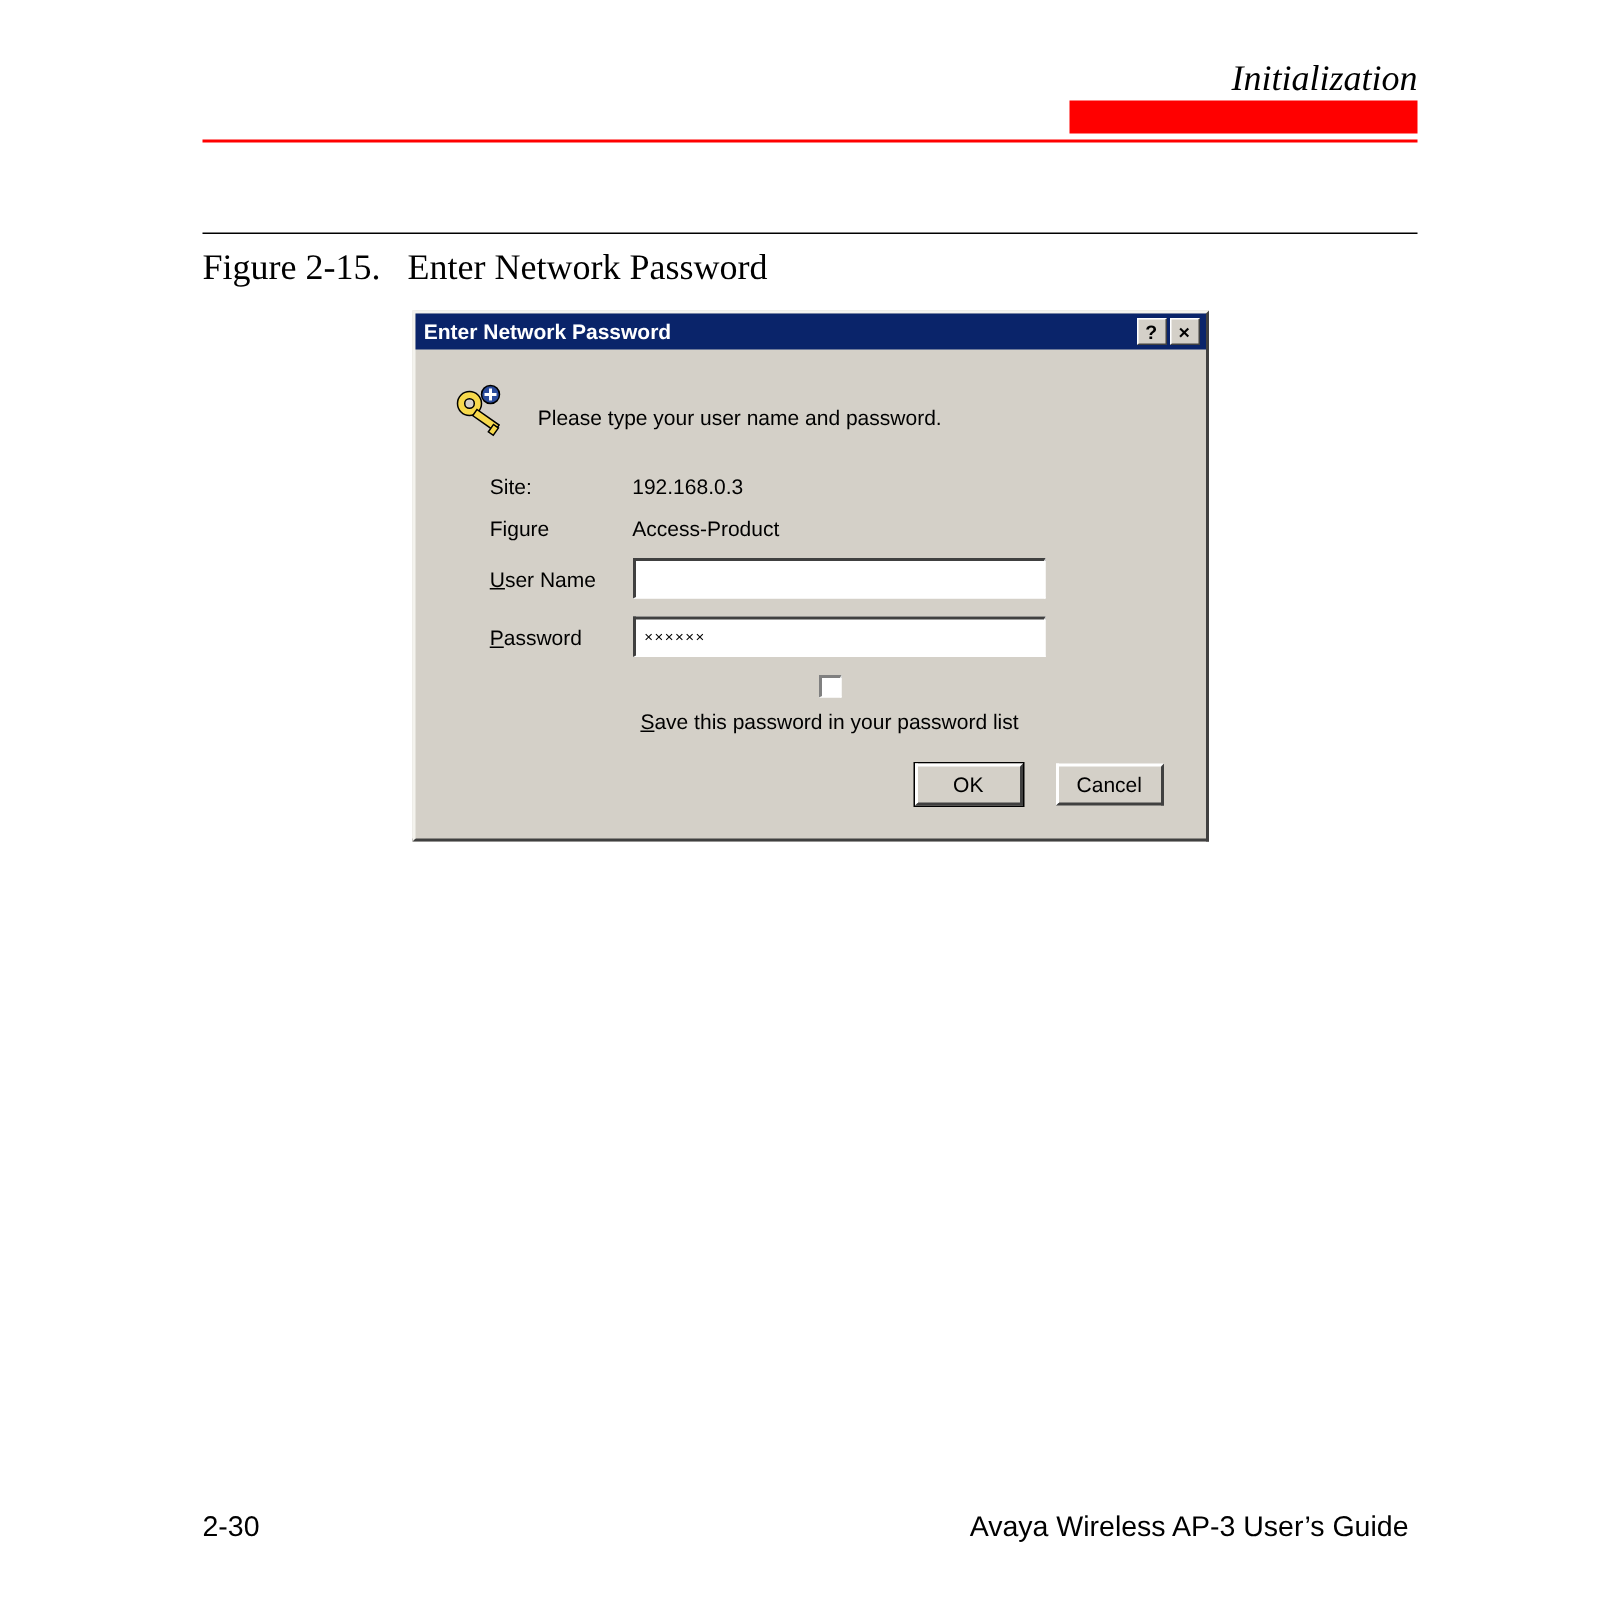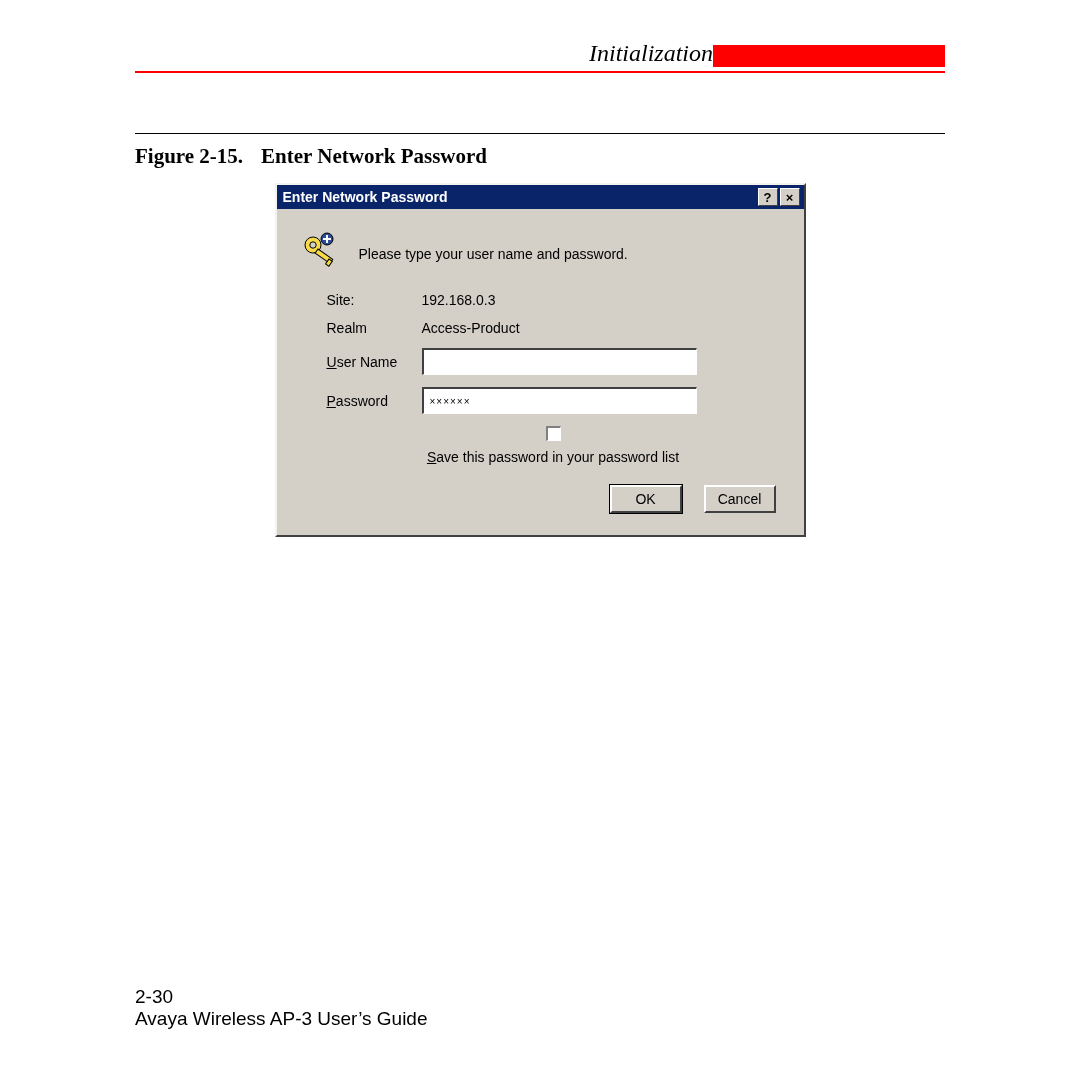--- a/index.html
+++ b/index.html
@@ -13,20 +13,21 @@
     position: relative;
     color: #000;
   }
   .page {
     padding: 40px 135px 0 135px;
   }
   .header-row {
     display: flex;
     justify-content: flex-end;
     align-items: flex-end;
+    flex-direction: column;
   }
   .section-title {
     font-style: italic;
     font-size: 24px;
     font-family: "Palatino Linotype", "Book Antiqua", Georgia, serif;
   }
   .red-bar {
     width: 232px;
     height: 22px;
     background: #ff0000;
@@ -36,22 +37,22 @@
     border-top: 2px solid #ff0000;
     margin: 4px 0 0 0;
   }
   .thin-rule {
     border: none;
     border-top: 1px solid #000;
     margin: 60px 0 10px 0;
   }
   .figure-caption {
     font-family: "Palatino Linotype", "Book Antiqua", Georgia, serif;
-    font-size: 21px;
-    font-weight: bold;
+    font-size: 24px;
+    font-weight: normal;
     margin: 8px 0 14px 0;
   }
   .figure-caption .gap { display:inline-block; width:18px; }
 
   
   .dialog-wrap { display:flex; justify-content:center; }
   .dialog {
     width: 531px;
     background: #d4d0c8;
     border-top: 2px solid #f4f3ee;
@@ -128,26 +129,25 @@
     font-family: Tahoma, Arial, sans-serif;
     font-size: 14px;
     text-align:center;
     display:flex; align-items:center; justify-content:center;
   }
   .btn.default { box-shadow: 0 0 0 1px #000; }
 
   
   .footer {
     position:absolute;
-    left:135px; right:152px;
+    left:135px; right:141px;
     bottom: 50px;
     display:flex; justify-content:space-between;
     font-family: Arial, Helvetica, sans-serif;
     font-size: 19px;
-    flex-direction: column;
   }
 </style>
 </head>
 <body>
 
 <div class="page">
   <div class="header-row">
     <div class="section-title">Initialization</div>
     <div class="red-bar"></div>
   </div>
@@ -183,21 +183,21 @@
           </div>
           <div class="instr">Please type your user name and password.</div>
         </div>
 
         <div class="form-area">
           <div class="form-row">
             <div class="lbl">Site:</div>
             <div class="val">192.168.0.3</div>
           </div>
           <div class="form-row">
-            <div class="lbl">Realm</div>
+            <div class="lbl">Figure</div>
             <div class="val">Access-Product</div>
           </div>
           <div class="form-row">
             <div class="lbl underline-first">User Name</div>
             <input class="text-input" type="text" value="" style="">
           </div>
           <div class="form-row">
             <div class="lbl underline-first">Password</div>
             <input class="text-input" type="text" value="××××××" style="">
           </div>

